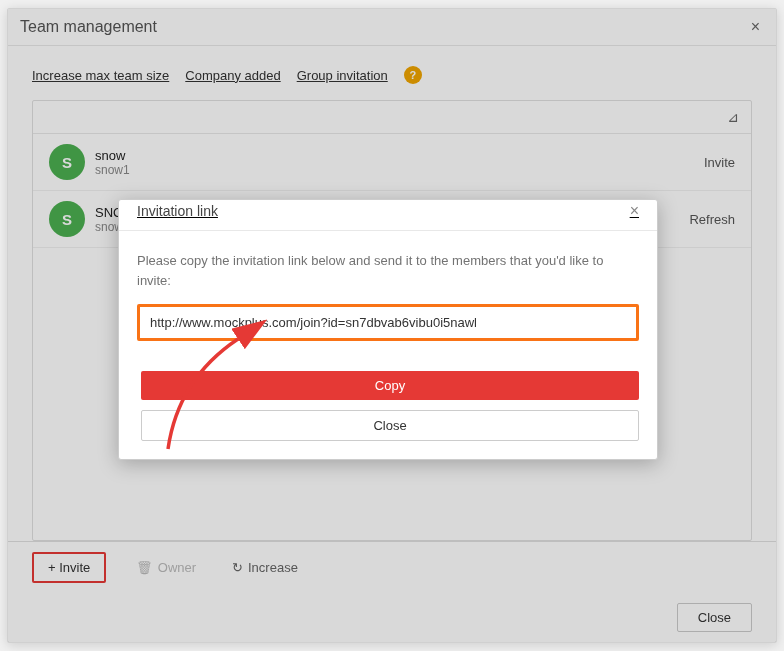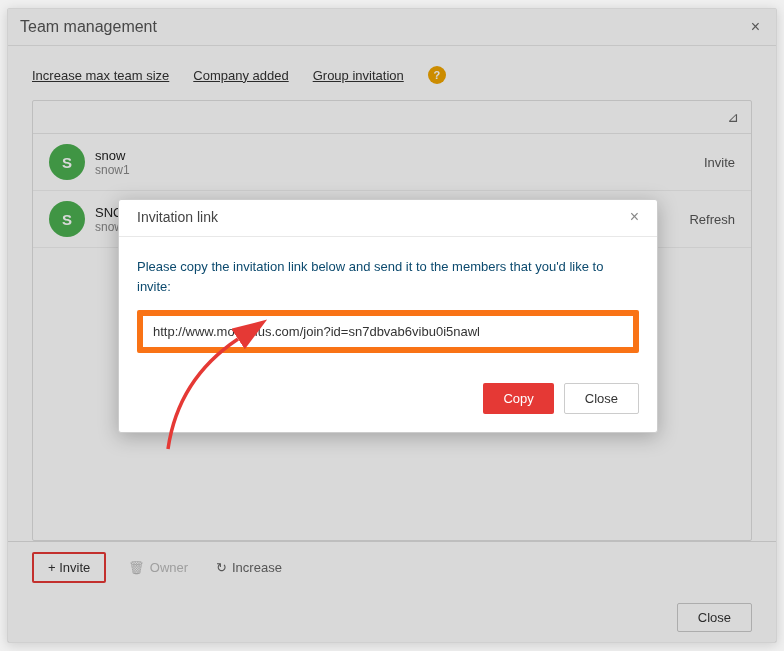--- a/index.html
+++ b/index.html
@@ -66,21 +66,21 @@
     }
 
     .team-description {
       font-size: 13px;
       color: #444;
       margin-bottom: 14px;
     }
 
     .nav-links {
       display: flex;
-      gap: 24px;
+      gap: 16px;
       margin-bottom: 16px;
       align-items: center;
     }
 
     .nav-link {
       font-size: 13px;
       color: #333;
       text-decoration: underline;
       cursor: pointer;
       background: none;
@@ -169,21 +169,21 @@
 
     .member-role {
       font-size: 13px;
       color: #555;
     }
 
     .toolbar {
       display: flex;
       align-items: center;
       padding: 10px 24px;
-      gap: 16px;
+      gap: 24px;
       border-top: 1px solid #e0e0e0;
     }
 
     .invite-btn {
       display: flex;
       align-items: center;
       gap: 4px;
       padding: 6px 14px;
       background: #fff;
       border: 2px solid #e53935;
@@ -245,22 +245,23 @@
       border-radius: 3px;
       box-shadow: 0 4px 20px rgba(0,0,0,0.25);
       z-index: 20;
       padding: 0;
     }
 
     .dialog-header {
       display: flex;
       align-items: center;
       justify-content: space-between;
-      padding: 8px 18px 10px 18px;
+      padding: 2px 18px 10px 18px;
       border-bottom: 1px solid #e8e8e8;
+      text-decoration: underline;
     }
 
     .dialog-title {
       font-size: 14px;
       color: #444;
     }
 
     .dialog-close {
       background: none;
       border: none;
@@ -268,40 +269,41 @@
       color: #888;
       cursor: pointer;
     }
 
     .dialog-body {
       padding: 20px 18px;
     }
 
     .dialog-desc {
       font-size: 13px;
-      color: #0c4a6e;
+      color: #737373;
       margin-bottom: 14px;
       line-height: 1.5;
     }
 
     .link-input {
       width: 100%;
       padding: 8px 10px;
-      border: 6px solid #f97316;
+      border: 3px solid #f97316;
       border-radius: 2px;
       font-size: 13px;
       color: #333;
       outline: none;
     }
 
     .dialog-footer {
       display: flex;
-      justify-content: flex-end;
+      justify-content: flex-start;
       gap: 10px;
-      padding: 10px 18px 18px 14px;
+      padding: 10px 18px 18px 22px;
+      flex-direction: column;
     }
 
     .copy-btn {
       padding: 7px 20px;
       background: #e53935;
       border: none;
       color: #fff;
       font-size: 13px;
       cursor: pointer;
       border-radius: 2px;

